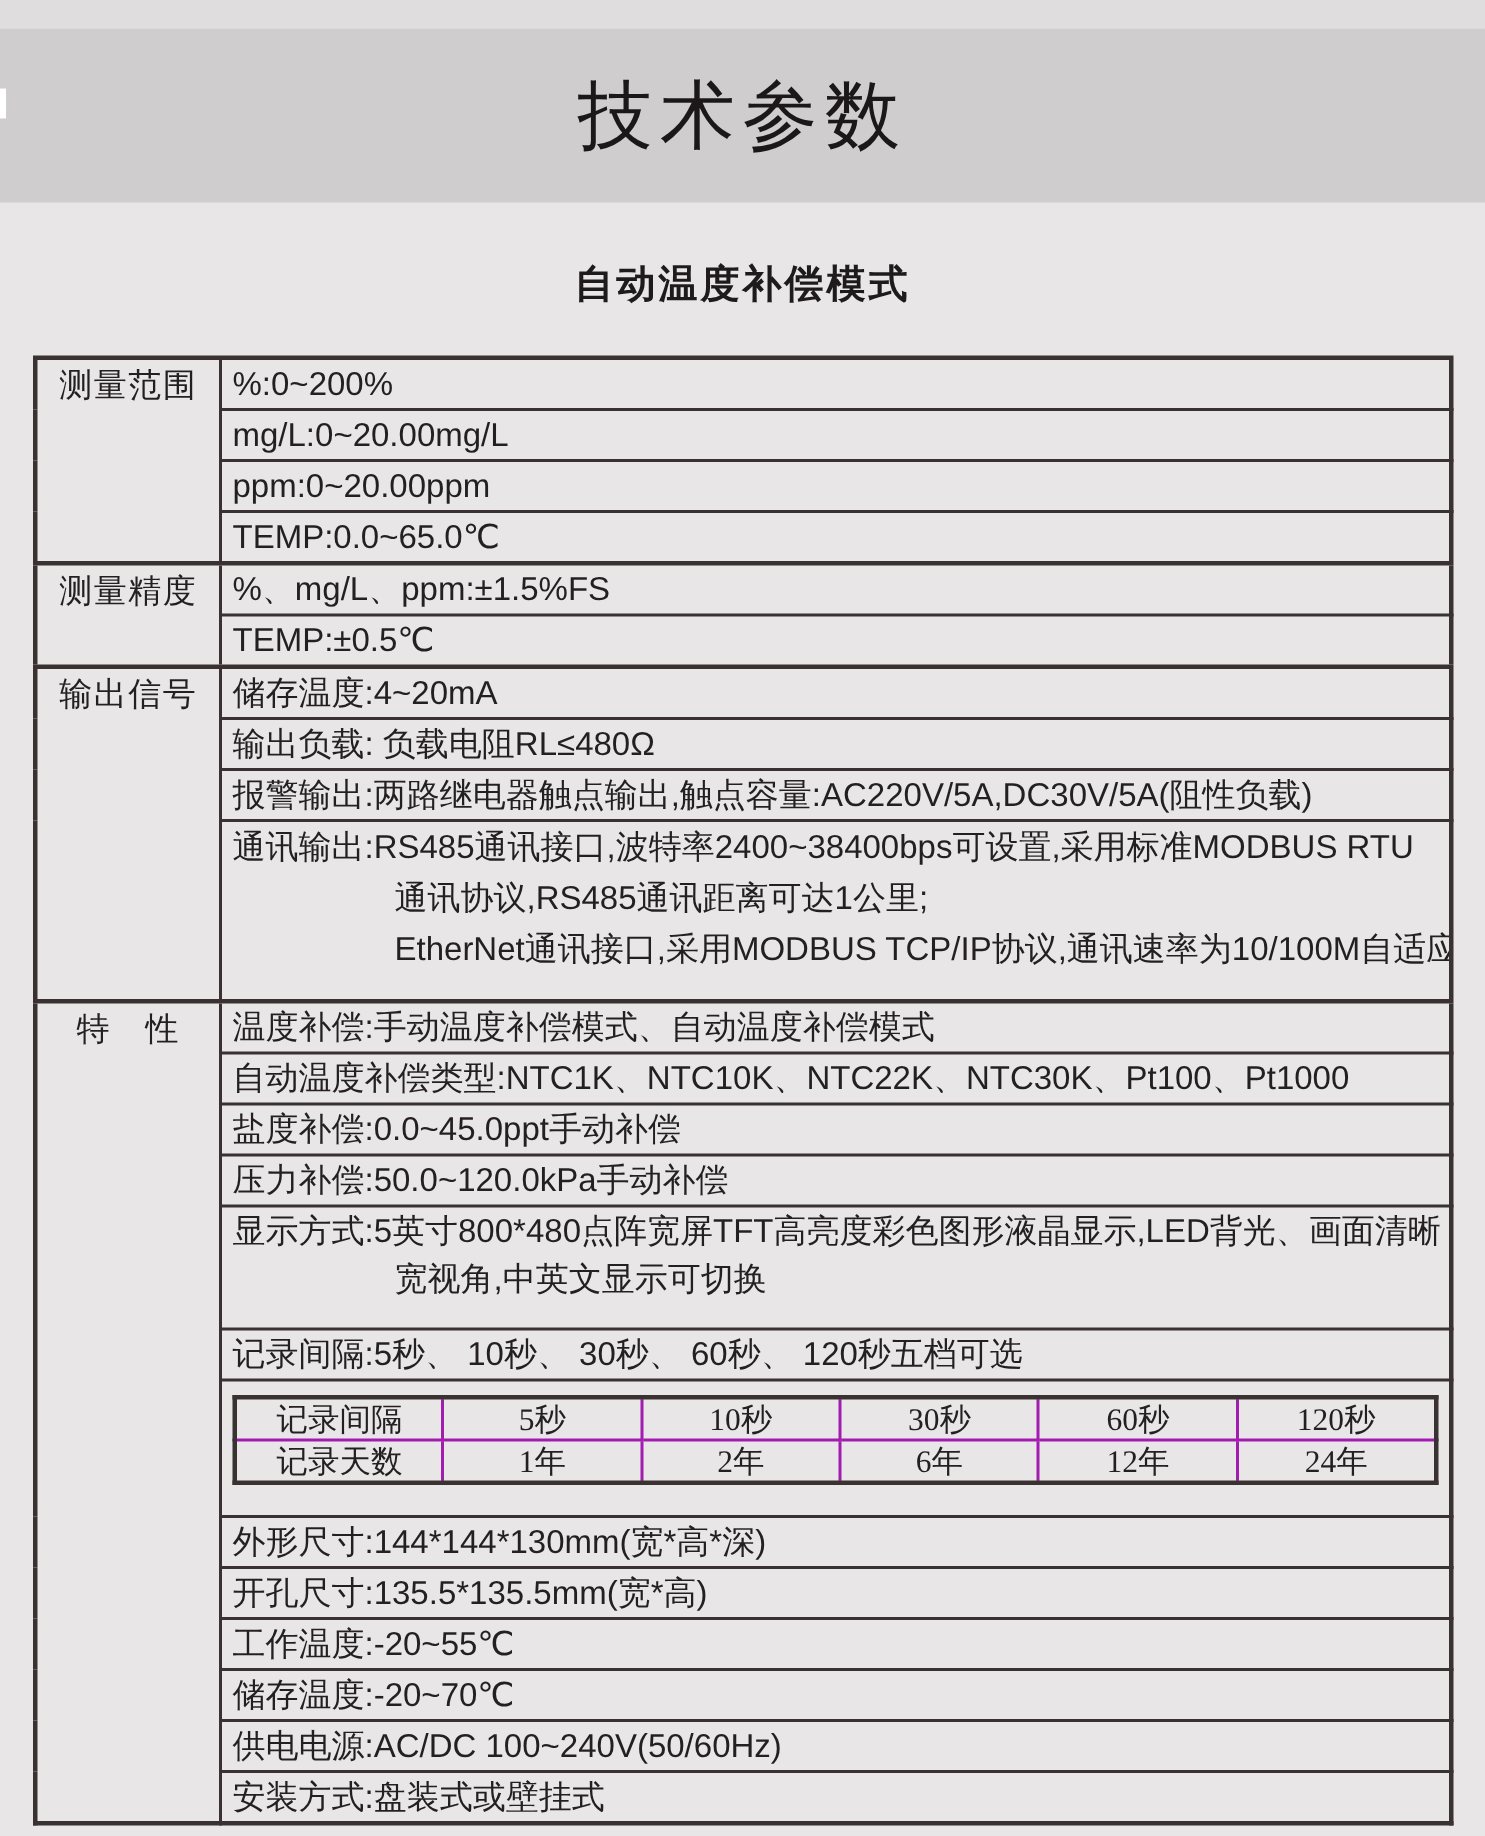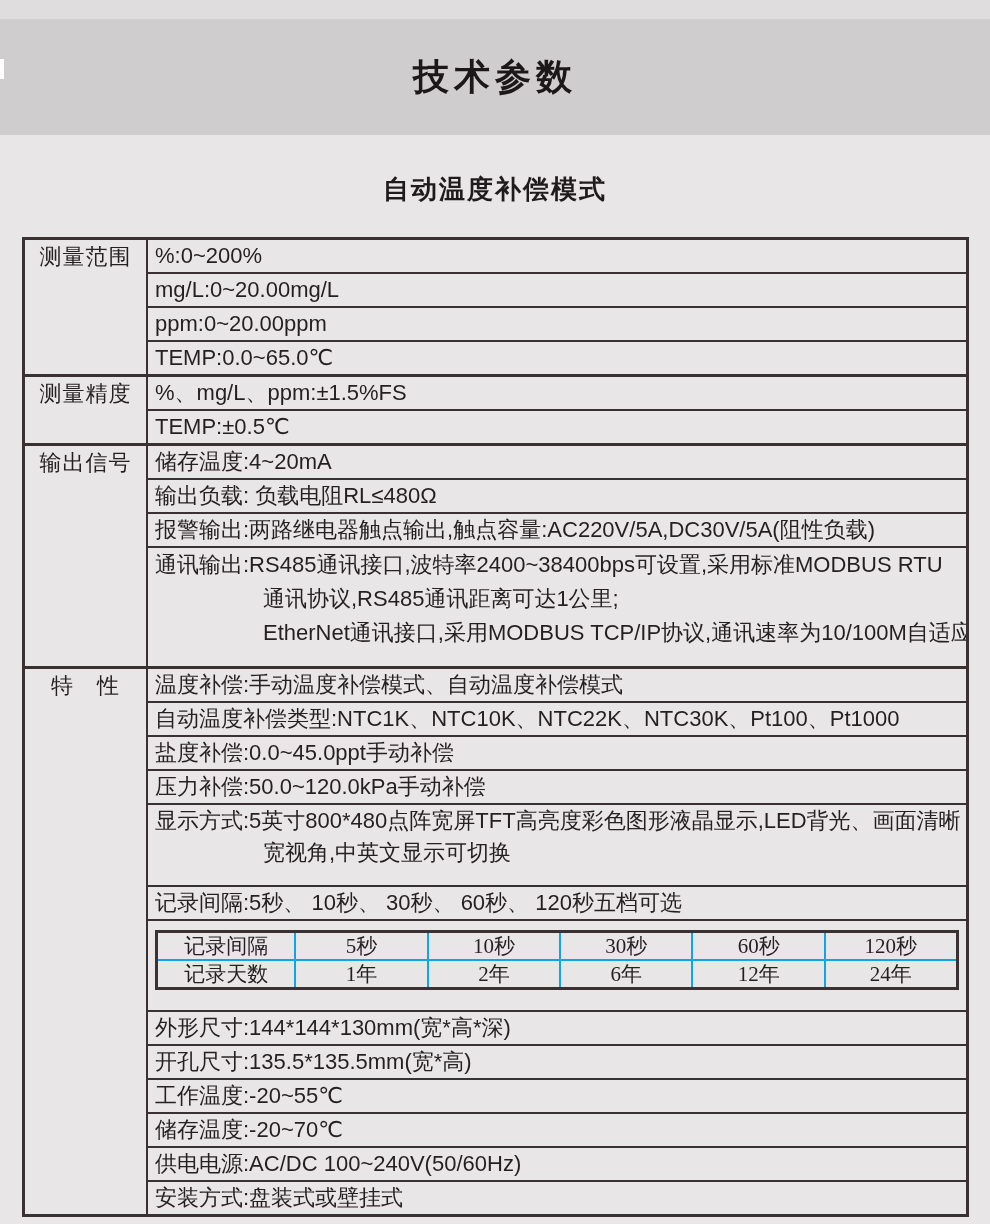--- a/index.html
+++ b/index.html
@@ -11,21 +11,21 @@
     color: #241f20;
     overflow: hidden;
   }
   .top-strip { height: 19px; background: #dfddde; }
   .banner {
     height: 116px; background: #cfcdce;
     display: flex; flex-direction: column;
     align-items: center; justify-content: center;
   }
   .banner-title {
-    font-size: 36px; font-weight: bold; letter-spacing: 5px;
+    font-size: 50px; font-weight: normal; letter-spacing: 5px;
     line-height: 1.08; color: #1c1819;
   }
   .banner-sub {
     font-size: 21px; color: #3b3939; margin-top: 3px; letter-spacing: 0.5px;
   }
   .edge-notch {
     position: absolute; left: 0; top: 59px;
     width: 4px; height: 20px; background: #ffffff;
   }
   .section-title {
@@ -68,21 +68,21 @@
   td.tbl-cell { padding: 0 4px; height: 89px; vertical-align: top; }
   table.rec {
     border-collapse: collapse;
     table-layout: fixed;
     width: 99.2%;
     margin: 9px auto 0 auto;
     border: 3px solid #3a3132;
     font-family: "Liberation Serif", "DejaVu Serif", serif;
   }
   table.rec td {
-    border: 2px solid #0ea5e9;
+    border: 2px solid #a21caf;
     text-align: center;
     font-size: 21px;
     height: 26px; line-height: 26px;
     padding: 0;
   }
   table.rec td.rec-lbl { width: 17%; }
 </style>
 </head>
 <body>
 

